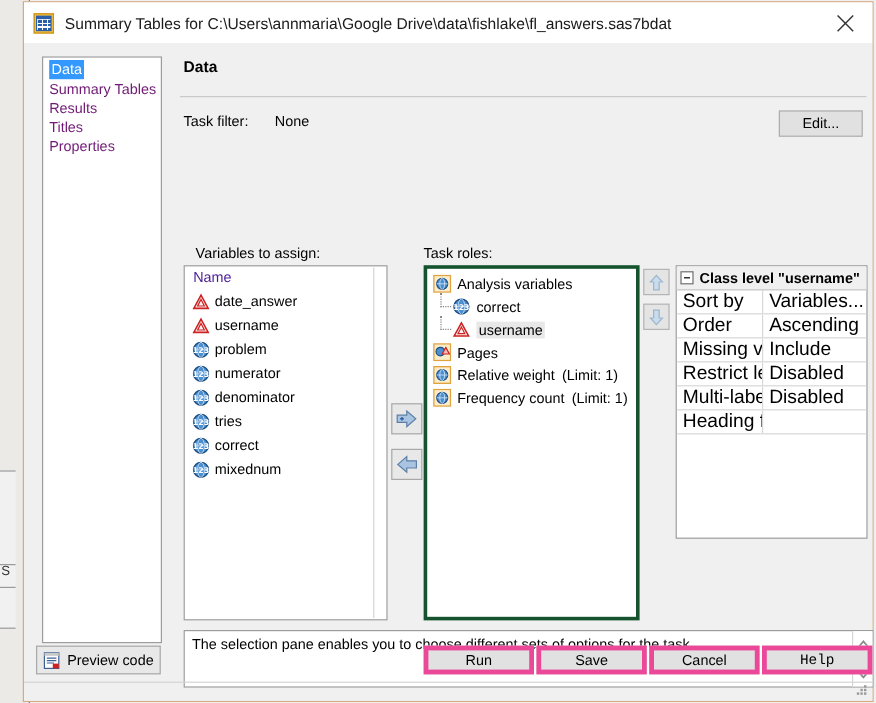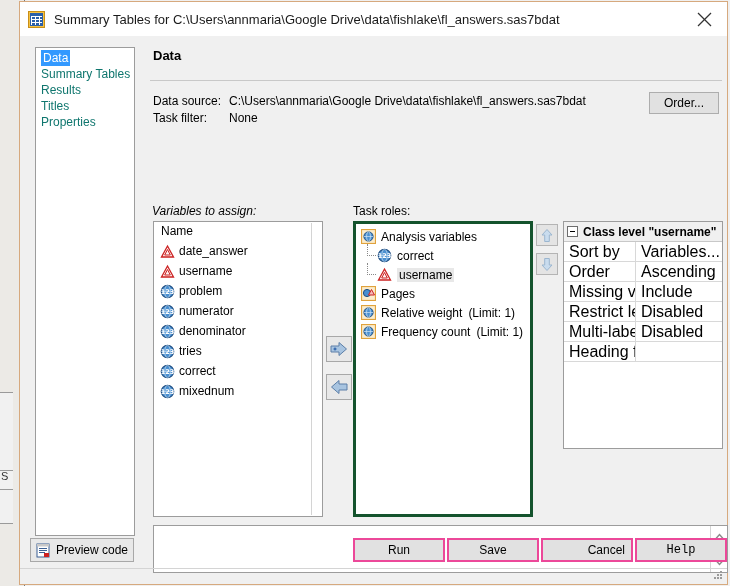--- a/index.html
+++ b/index.html
@@ -131,21 +131,21 @@
     box-sizing: border-box;
     padding-top: 2px;
   }
   .nav-item {
     font-size: 12px;
     line-height: 16px;
     padding: 0 3px;
     margin: 0 2px;
     white-space: nowrap;
     cursor: default;
-    color: #0f766e;
+    color: #701a75;
   }
   .nav-item.selected {
     background: #3399ff;
     color: #ffffff;
     display: inline-block;
     margin-left: 5px;
     padding: 0 2px;
   }
   .nav-row { height: 16px; }
 
@@ -190,36 +190,36 @@
     font-family: "Liberation Sans", sans-serif;
     cursor: default;
     box-sizing: border-box;
   }
 
   
   .col-label {
     position: absolute;
     font-size: 12px;
   }
-  #vars-label { left: 4px; top: 160px; font-style: italic; }
+  #vars-label { left: 15px; top: 160px; }
   #roles-label { left: 205px; top: 160px; }
 
   #vars-list {
     position: absolute;
     left: 5px; top: 177px;
     width: 170px; height: 296px;
     background: #ffffff;
     border: 1px solid #9c9c9c;
     box-sizing: border-box;
     overflow: hidden;
   }
   #vars-header {
     font-size: 12px;
     padding: 2px 0 3px 7px;
-    color: #000000;
+    color: #4c1d95;
   }
   .var-row {
     display: flex;
     align-items: center;
     height: 20px;
     padding-left: 6px;
     font-size: 12px;
     cursor: default;
   }
   .var-name { margin-left: 4px; white-space: nowrap; }
@@ -441,30 +441,30 @@
     width: 15px; height: 16px;
     flex: none;
   }
   .pc-icon svg { display: block; }
 
   .footer-btn {
     position: absolute;
     top: 6px;
     width: 92px; height: 24px;
     background: #e1e1e1;
-    border: 2px solid #ec4899;
+    border: 4px solid #ec4899;
     box-sizing: border-box;
     font-size: 12px;
     font-family: "Liberation Sans", sans-serif;
     color: #000;
     cursor: default;
   }
   #btn-run    { left: 333px; }
   #btn-save   { left: 427px; }
-  #btn-cancel { left: 521px; text-align: right; }
+  #btn-cancel { left: 521px; }
   #btn-help   { left: 615px; font-family: Liberation Mono, monospace; }
 
   #resize-grip {
     position: absolute;
     right: 3px; bottom: 3px;
     width: 12px; height: 12px;
   }
 </style>
 </head>
 <body>
@@ -505,29 +505,25 @@
       <div class="nav-row"><span class="nav-item">Properties</span></div>
     </div>
 
     <div id="content">
 
       <div id="page-title">Data</div>
       <div id="title-rule"></div>
 
       <div id="datasource-block">
         <div class="ds-row">
-          <span class="ds-label">Data source:</span>
-          <span class="ds-value">C:\Users\annmaria\Google Drive\data\fishlake\fl_answers.sas7bdat</span>
-        </div>
-        <div class="ds-row">
           <span class="ds-label">Task filter:</span>
           <span class="ds-value">None</span>
         </div>
       </div>
-      <button id="edit-button">Order...</button>
+      <button id="edit-button">Edit...</button>
 
       <div class="col-label" id="vars-label">Variables to assign:</div>
       <div id="vars-list">
         <div id="vars-header">Name</div>
         <div id="vars-rows">
             <div class="var-row">
               <span class="icon-char">
                 <svg width="15" height="15" viewBox="0 0 15 15">
                   <path d="M7.5 2 L13.5 13 L1.5 13 Z" fill="#fdf0ef" stroke="#cc2222" stroke-width="1.3"></path>
                   <path d="M7.5 5.5 L10.3 11 L4.7 11 Z" fill="none" stroke="#cc2222" stroke-width="1"></path>
@@ -736,20 +732,21 @@
               <span class="prop-value">Disabled</span>
             </div>
             <div class="prop-row">
               <span class="prop-name">Heading for...</span>
               <span class="prop-value"></span>
             </div>
           </div>
       </div>
 
       <div id="description-pane">
+        <div id="description-text">The selection pane enables you to choose different sets of options for the task.</div>
         <div id="desc-scrollbar">
           <div class="desc-arrow up">
             <svg width="9" height="7" viewBox="0 0 9 7">
               <path d="M1 5.5 L4.5 1.5 L8 5.5" fill="none" stroke="#8a8a8a" stroke-width="1.4"></path>
             </svg>
           </div>
           <div class="desc-arrow down">
             <svg width="9" height="7" viewBox="0 0 9 7">
               <path d="M1 1.5 L4.5 5.5 L8 1.5" fill="none" stroke="#8a8a8a" stroke-width="1.4"></path>
             </svg>

